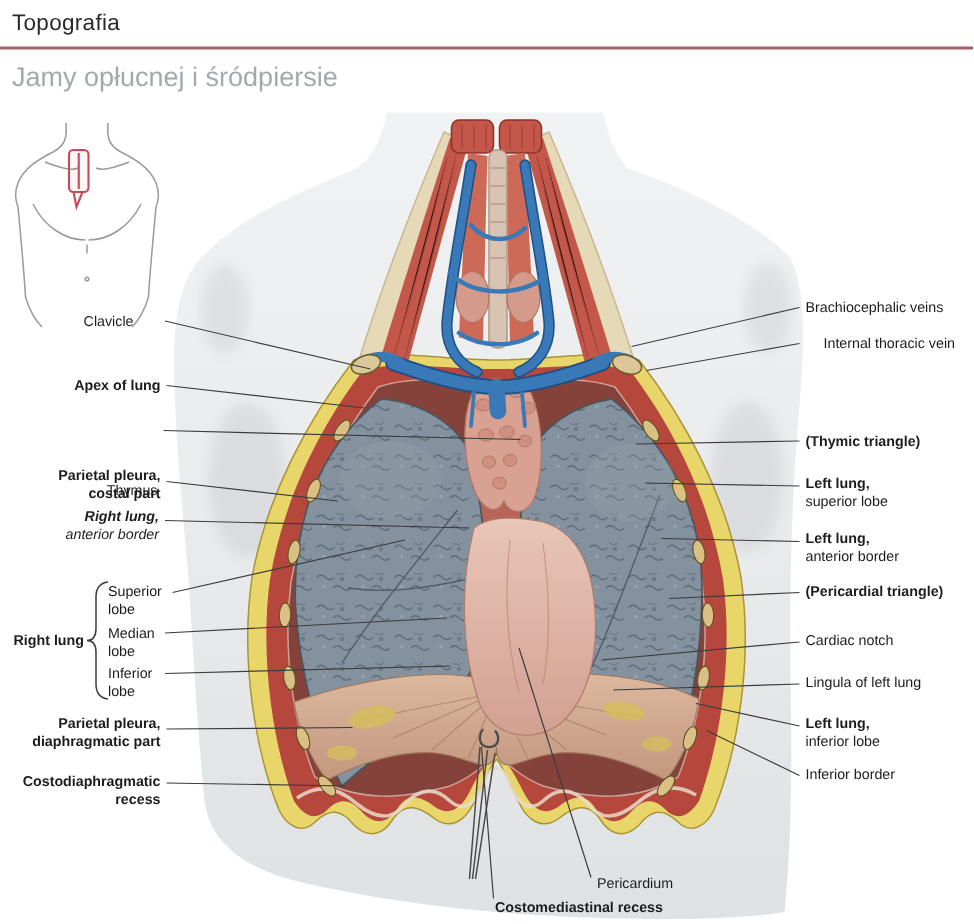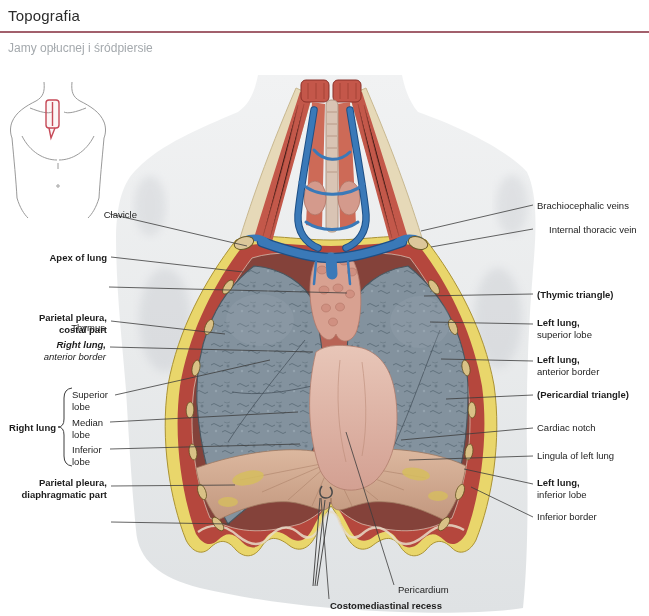--- a/index.html
+++ b/index.html
@@ -1,21 +1,21 @@
 <!DOCTYPE html>
 <html><head>
 <meta charset="utf-8">
 <style>
   html,body{margin:0;padding:0;background:#fff;}
   #page{position:relative;width:649px;height:616px;background:#ffffff;overflow:hidden;
         font-family:"Liberation Sans",sans-serif;}
   
   #hdr-title{position:absolute;left:8px;top:7px;font-size:15px;color:#2b2b2b;letter-spacing:.2px;}
   #title-rule{position:absolute;left:0;top:31px;width:649px;height:2px;background:#a2606c;}
-  #hdr-subtitle{position:absolute;left:8px;top:41px;font-size:12px;color:#a4a9ad;}
+  #hdr-subtitle{position:absolute;left:8px;top:41px;font-size:18px;color:#a4a9ad;}
   
   #fig-art{position:absolute;left:0;top:0;width:649px;height:616px;}
   #fig-labels{position:absolute;left:0;top:0;width:649px;height:616px;pointer-events:none;}
   .fig-label{position:absolute;font-size:9.5px;line-height:11.5px;color:#1c1c1c;white-space:nowrap;}
   .fig-label.align-right{text-align:right;}
   .fig-label .ln.bold{font-weight:bold;}
 </style>
 </head>
 <body>
 
@@ -276,21 +276,21 @@
         <line x1="533" y1="428" x2="401" y2="440" stroke="#3c3c3c" stroke-width="0.8"></line>
         <line x1="533" y1="456" x2="409" y2="460" stroke="#3c3c3c" stroke-width="0.8"></line>
         <line x1="533" y1="484" x2="464" y2="469" stroke="#3c3c3c" stroke-width="0.8"></line>
         <line x1="533" y1="517" x2="471" y2="487" stroke="#3c3c3c" stroke-width="0.8"></line>
         <line x1="394" y1="585" x2="346" y2="432" stroke="#3c3c3c" stroke-width="0.8"></line>
         <line x1="329" y1="599" x2="321" y2="498" stroke="#3c3c3c" stroke-width="0.8"></line>
       </g>
   </svg>
 
   <div id="fig-labels">
-      <div class="fig-label align-right" style="top: 209px; right: 512px;">
+      <div class="fig-label align-right" style="top: 209px; right: 560px;">
         <div class="ln">Clavicle</div>
       </div>
       <div class="fig-label align-right" style="top: 252px; right: 542px;">
         <div class="ln bold">Apex of lung</div>
       </div>
       <div class="fig-label align-right" style="top: 282px; right: 544px; margin-top: 40px;">
         <div class="ln">Thymus</div>
       </div>
       <div class="fig-label align-right" style="top: 312px; right: 542px;">
         <div class="ln bold">Parietal pleura,</div>
@@ -312,20 +312,24 @@
         <div class="ln">Inferior</div>
         <div class="ln">lobe</div>
       </div>
       <div class="fig-label align-right" style="top: 422px; right: 593px; margin-left: 36px;">
         <div class="ln bold">Right lung</div>
       </div>
       <div class="fig-label align-right" style="top: 477px; right: 542px;">
         <div class="ln bold">Parietal pleura,</div>
         <div class="ln bold">diaphragmatic part</div>
       </div>
+      <div class="fig-label align-right" style="top: 516px; right: 542px;">
+        <div class="ln bold">Costodiaphragmatic</div>
+        <div class="ln bold">recess</div>
+      </div>
       <div class="fig-label align-left" style="top: 200px; left: 537px;">
         <div class="ln">Brachiocephalic veins</div>
       </div>
       <div class="fig-label align-left" style="top: 224px; left: 537px; margin-left: 12px;">
         <div class="ln">Internal thoracic vein</div>
       </div>
       <div class="fig-label align-left" style="top: 289px; left: 537px;">
         <div class="ln bold">(Thymic triangle)</div>
       </div>
       <div class="fig-label align-left" style="top: 317px; left: 537px;">

